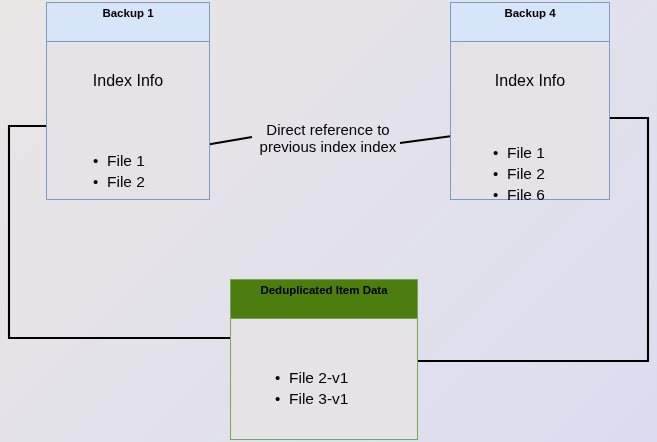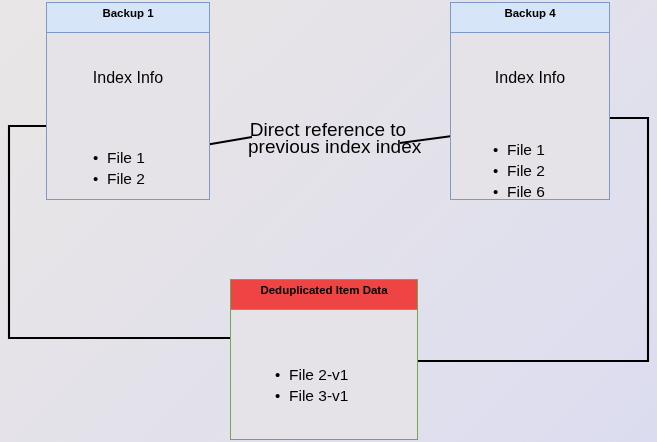--- a/index.html
+++ b/index.html
@@ -31,37 +31,36 @@
     position: absolute;
     box-sizing: border-box;
     border: 1.5px solid #7c9ac8;
     background: #e5e3e7;
   }
   .node.green {
     border-color: #71a84f;
   }
   .node-header {
     box-sizing: border-box;
-    height: 30px;
+    height: 39px;
     line-height: 21px;
     text-align: center;
     font-size: 11.5px;
     font-weight: bold;
     color: #000000;
     background: #d6e5f8;
     border-bottom: 1.5px solid #7c9ac8;
   }
   .node.green > .node-header {
-    background: #ef4444;
+    background: #4d7c0f;
     border-bottom-color: #71a84f;
   }
   .node-body {
     position: relative;
     height: calc(100% - 22px);
-    margin-top: 6px;
   }
   .node-title {
     position: absolute;
     left: 0;
     right: 0;
     top: 30px;
     text-align: center;
     font-size: 16px;
     color: #000000;
   }
@@ -88,21 +87,21 @@
   #backup-2 { left: 450px; top: 2px;   width: 160px; height: 198px; }
   #dedup    { left: 230px; top: 279px; width: 188px; height: 161px; }
 
   #backup-1 .item-list { left: 46px; top: 108px; }
   #backup-2 .item-list { left: 42px; top: 100px; }
   #dedup   .item-list  { left: 44px; top: 48px; }
 
   .edge-label {
     position: absolute;
     text-align: center;
-    font-size: 19px;
+    font-size: 15px;
     line-height: 17px;
     color: #000000;
     white-space: nowrap;
   }
   #label-direct-reference { left: 248px; top: 121px; width: 160px; }
 </style>
 </head>
 <body>
 
 <div id="canvas">

